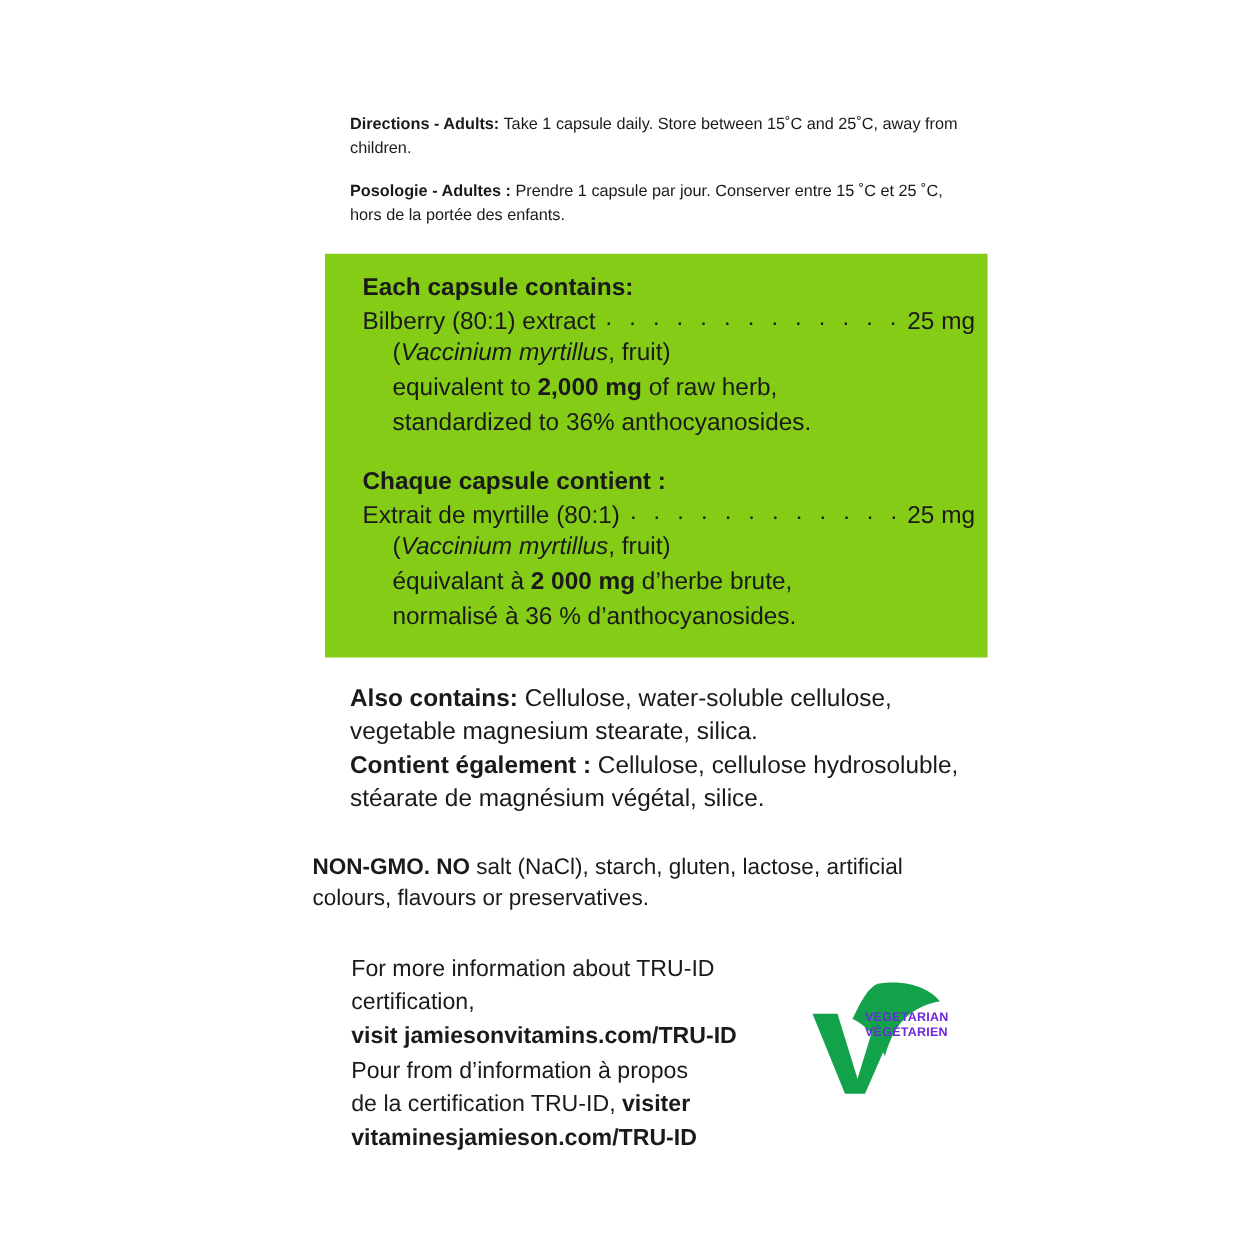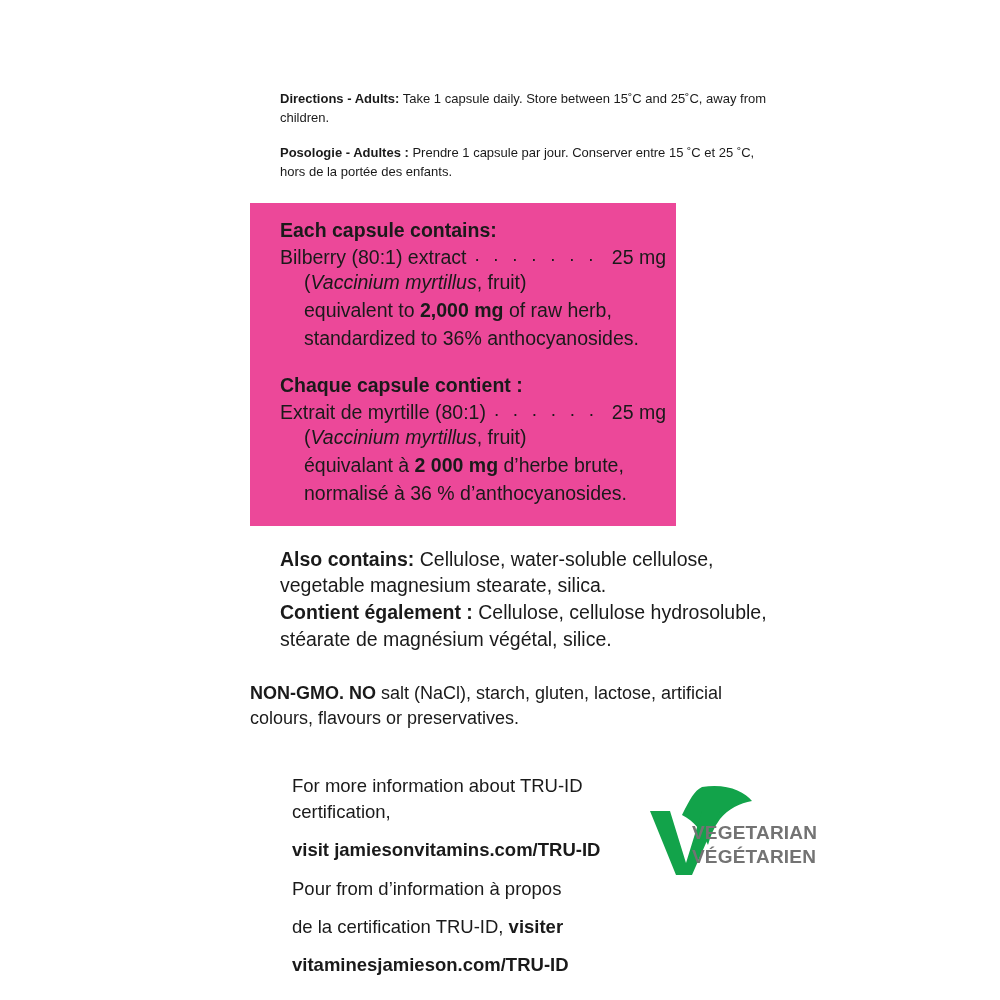--- a/index.html
+++ b/index.html
@@ -32,24 +32,25 @@
   .directions p {
     margin: 0 0 0 30px;
   }
   .directions p.second {
     margin-top: 16px;
   }
   b, strong { font-weight: bold; }
   em { font-style: italic; }
 
   .panel {
-    background: #ec4899;
+    background: #84cc16;
     margin-top: 22px;
     padding: 16px 0 18px 0;
-    width: 426px;
+    width: 530px;
+    margin-left: 10px;
   }
   .panel .inner {
     padding-left: 30px;
     padding-right: 10px;
   }
   .panel h3 {
     font-size: 19.5px;
     font-weight: bold;
     margin: 0 0 4px 0;
   }
@@ -101,37 +102,37 @@
     margin-left: 30px;
     display: flex;
     align-items: flex-start;
     width: 500px;
   }
   .footer .text {
     font-size: 18.5px;
     line-height: 1.42;
     flex: 1 1 auto;
   }
-  .footer .text p { margin: 12px; }
+  .footer .text p { margin: 1px; }
   .badge {
     flex: 0 0 auto;
     width: 140px;
     margin-left: 8px;
     margin-top: 20px;
     position: relative;
   }
   .badge svg { display: block; }
   .badge .badge-text {
     position: absolute;
     left: 52px;
-    top: 40px;
-    font-size: 19px;
+    top: 28px;
+    font-size: 10px;
     font-weight: bold;
     line-height: 1.25;
-    color: #737373;
+    color: #6d28d9;
     letter-spacing: 0.2px;
   }
   .badge .badge-text div { white-space: nowrap; }
 </style>
 </head>
 <body>
 
 <div class="label">
 
   <div class="directions block">

